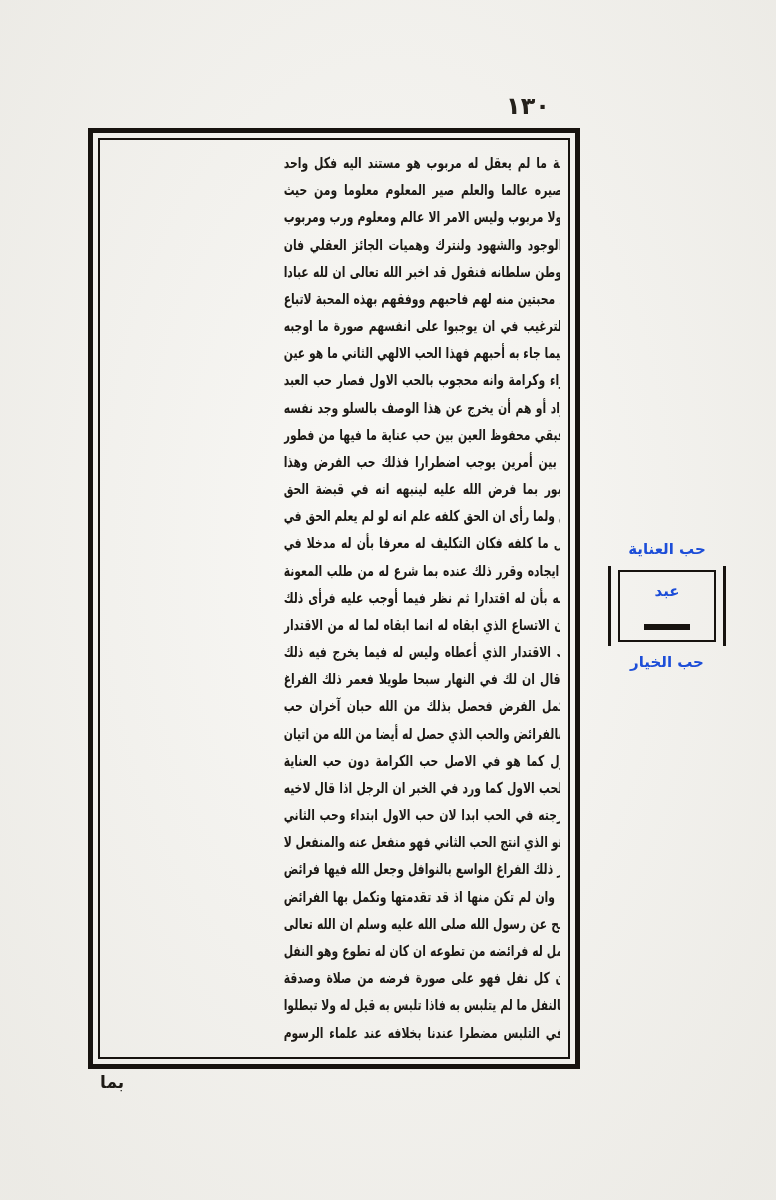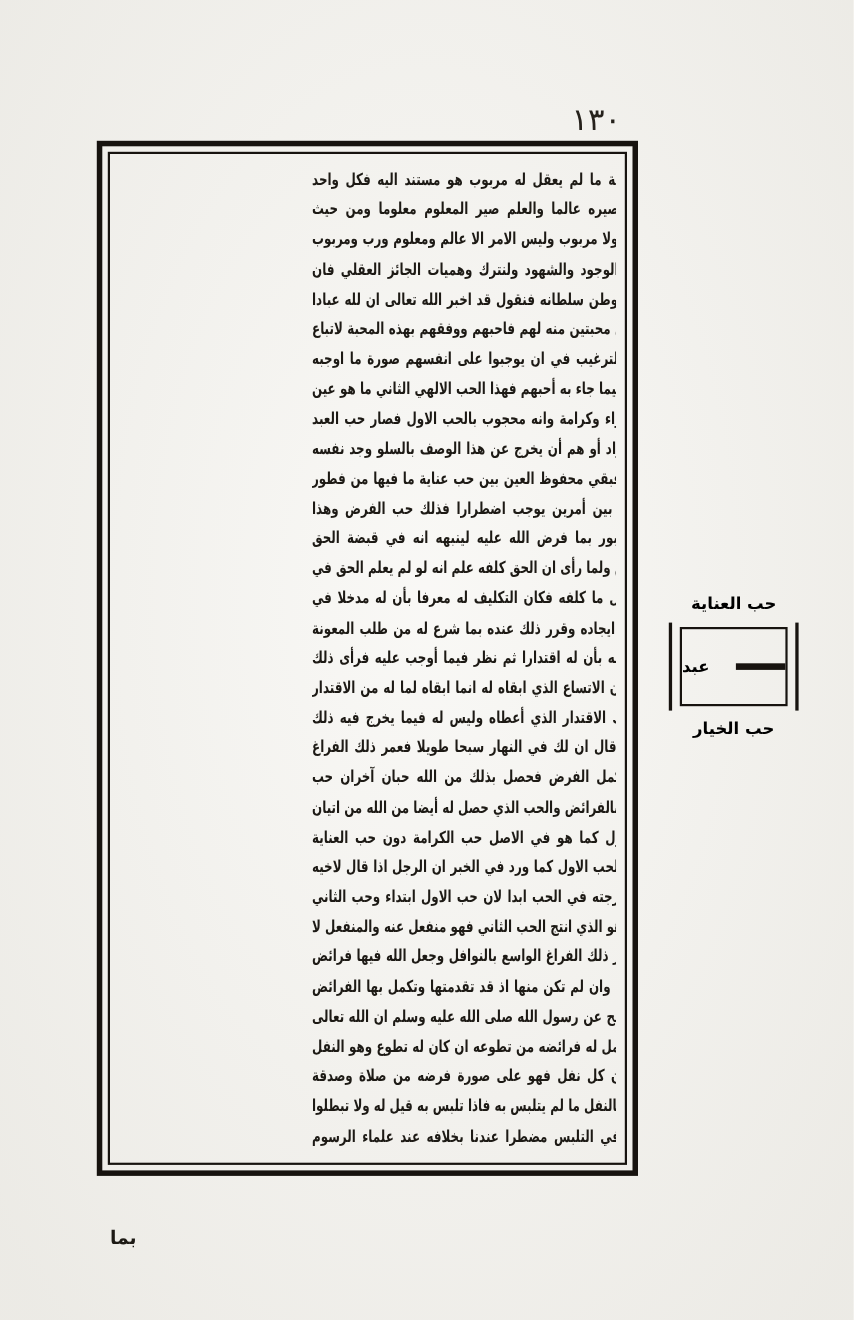--- a/index.html
+++ b/index.html
@@ -12,22 +12,21 @@
   }
   
   .paper {
     position: absolute; inset: 0;
     background:
       radial-gradient(ellipse at 50% 45%, rgba(255,255,255,0.35), rgba(190,186,176,0.18) 95%),
       #f6f5f1;
   }
   .page-number {
     position: absolute; top: 92px; left: 506px; width: 72px;
-    text-align: center;
-    font-size: 28px; font-weight: normal; color: #25211b;
+    font-size: 24px; font-weight: bold; color: #25211b;
     border-top: 2px solid #25211b;
     border-top-width: 0;
   }
   .frame {
     position: absolute; left: 88px; top: 128px;
     width: 492px; height: 941px;
     box-sizing: border-box;
     border: 5px solid #17130f;
     padding: 5px;
     background: transparent;
@@ -46,52 +45,52 @@
     overflow: hidden;
     font-size: 15px; font-weight: bold; color: #1d1a15;
     text-align: justify;
     text-align-last: justify;
     width: 138.8%;
     transform: scaleX(0.72);
     transform-origin: right center;
   }
   .margin-note {
     position: absolute; left: 596px; top: 540px; width: 142px;
-    text-align: center; color: #000000;
+    text-align: center; color: #1d4ed8;
   }
   .margin-label {
     direction: rtl;
     font-size: 15px; font-weight: bold;
     white-space: nowrap;
   }
   .diagram {
     margin: 8px auto 7px;
     width: 118px; height: 80px;
     box-sizing: border-box;
     border-left: 3px solid #17130f;
     border-right: 3px solid #17130f;
     display: flex; align-items: center; justify-content: center;
     padding: 0 7px;
   }
   .diagram-box {
     border: 2px solid #17130f;
     width: 100%; height: 72px;
     box-sizing: border-box;
-    display: flex; flex-direction: row;
+    display: flex; flex-direction: column;
     align-items: center; justify-content: center;
     gap: 24px;
   }
   .diagram-word {
     direction: rtl;
     font-size: 15px; font-weight: bold;
     letter-spacing: 3px;
   }
   .diagram-dash { width: 46px; height: 6px; background: #17130f; }
   .catchword {
-    position: absolute; left: 100px; top: 1116px;
+    position: absolute; left: 100px; top: 1072px;
     direction: rtl;
     font-size: 17px; font-weight: bold; color: #1d1a15;
   }
 </style>
 </head>
 <body>
 
 <div class="paper"></div>
 
 <div class="page-number">١٣٠</div>

